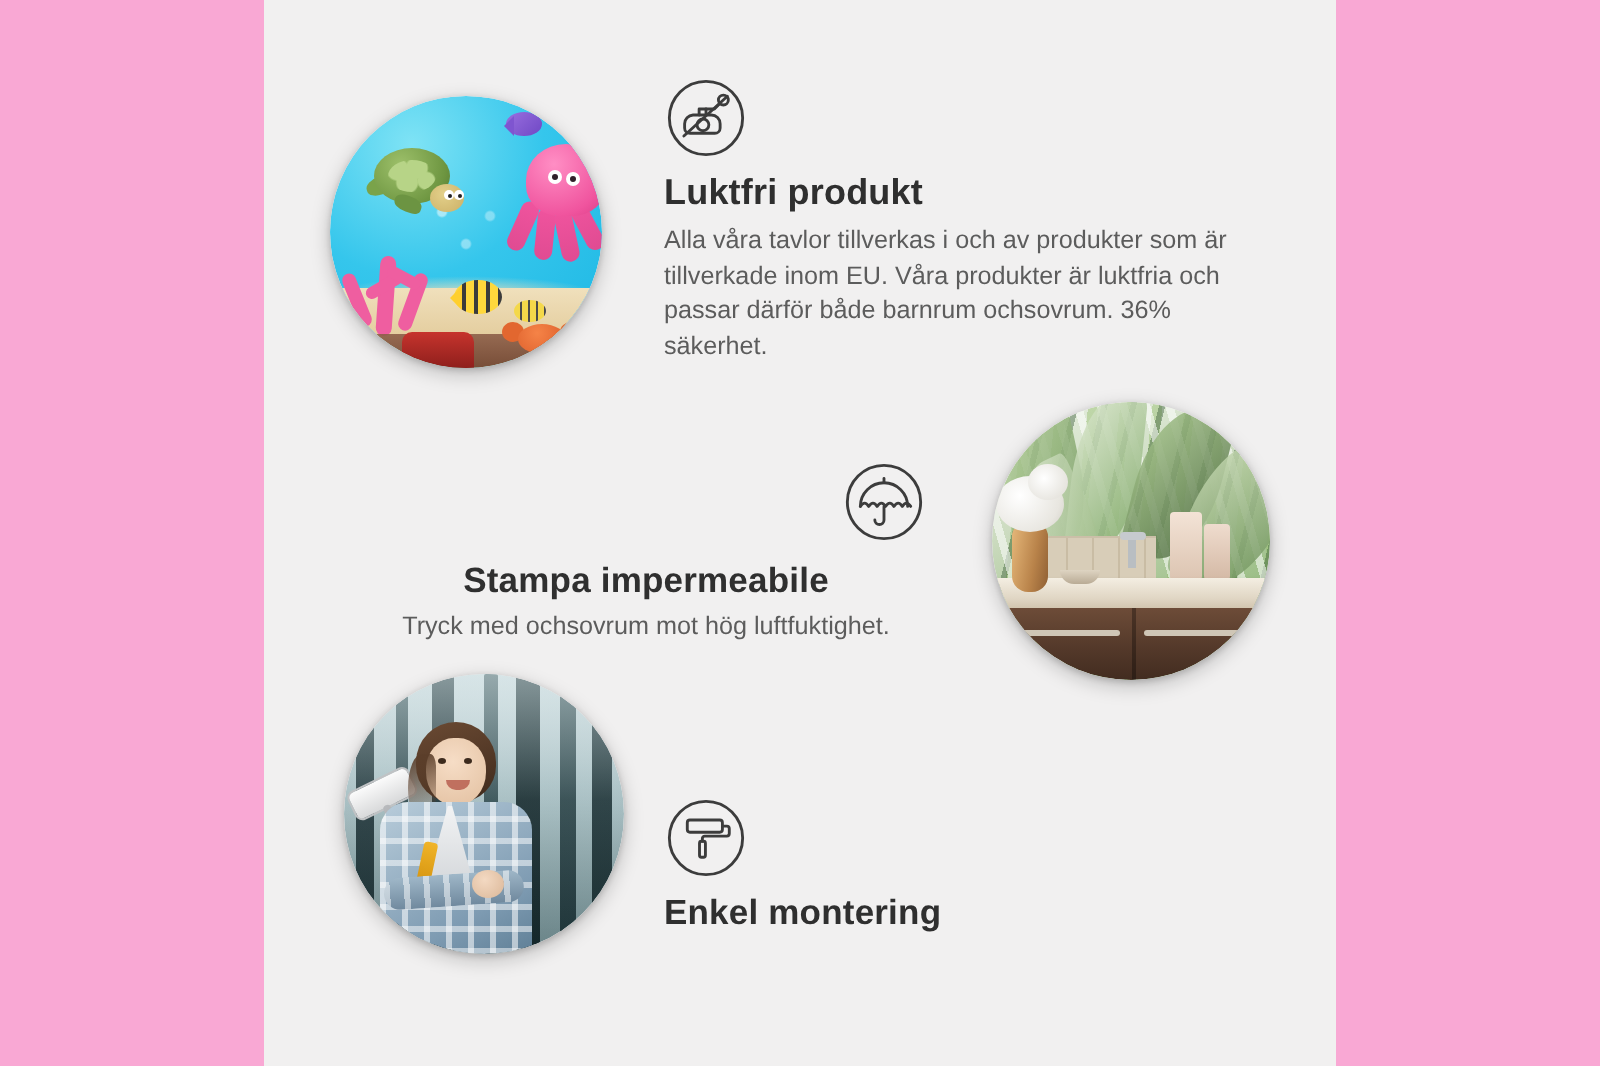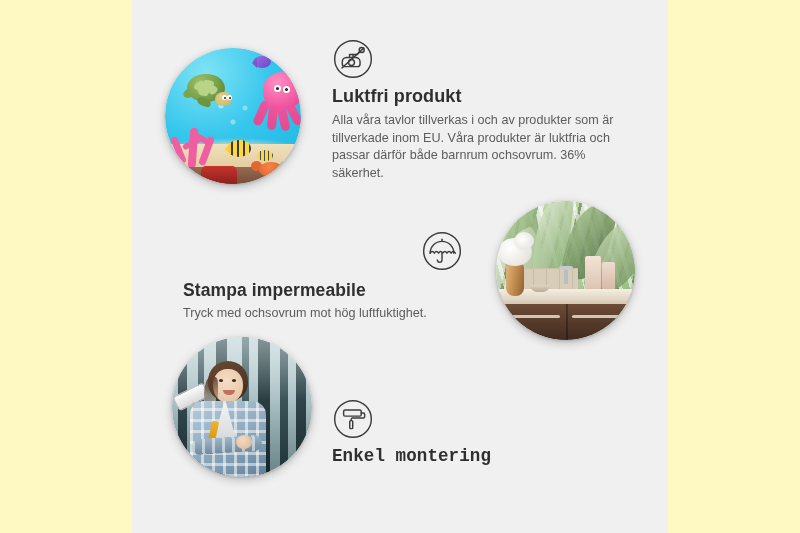--- a/index.html
+++ b/index.html
@@ -2,21 +2,21 @@
 <html><head>
 <meta charset="utf-8">
 <style>
   html,body{margin:0;padding:0;}
   body{
     width:800px;height:533px;
     background:#ffffff;
     font-family:"Liberation Sans","DejaVu Sans",sans-serif;
     overflow:hidden;
   }
-  #stage{position:relative;width:800px;height:533px;background:#fef9c3;}
+  #stage{position:relative;width:800px;height:533px;background:#f9a8d4;}
 
   
   .panel{
     position:absolute;left:132px;top:0;width:536px;height:533px;
     background:#f1f0f0;
   }
 
   
   .circle-photo{
     position:absolute;border-radius:50%;overflow:hidden;
@@ -220,27 +220,27 @@
     font-size:18px;font-weight:bold;color:#2f2f2f;letter-spacing:.1px;
     margin:6px 0 5px 0;line-height:1.15;
   }
   .feature .desc{
     font-size:12.6px;color:#5c5c5c;line-height:1.42;margin:0;
   }
 
   #feature-odourless{left:332px;top:38px;width:292px;text-align:left;}
   #feature-odourless .icon{margin-left:0;}
 
-  #feature-waterproof{left:183px;top:230px;width:280px;text-align:left;}
+  #feature-waterproof{left:183px;top:230px;width:280px;text-align:center;}
   #feature-waterproof .icon{margin-left:auto;margin-right:0;}
   #feature-waterproof .title{font-size:17.5px;margin-top:8px;}
   #feature-waterproof .desc{font-size:12.6px;}
 
   #feature-easy{left:332px;top:398px;width:260px;text-align:left;}
-  #feature-easy .title{font-size:17.5px;font-family:Liberation Mono, monospace;}
+  #feature-easy .title{font-size:17.5px;}
 
   .icon svg{display:block;}
 </style>
 </head>
 <body>
 
 <div id="stage">
 
   <div class="panel"></div>
 

